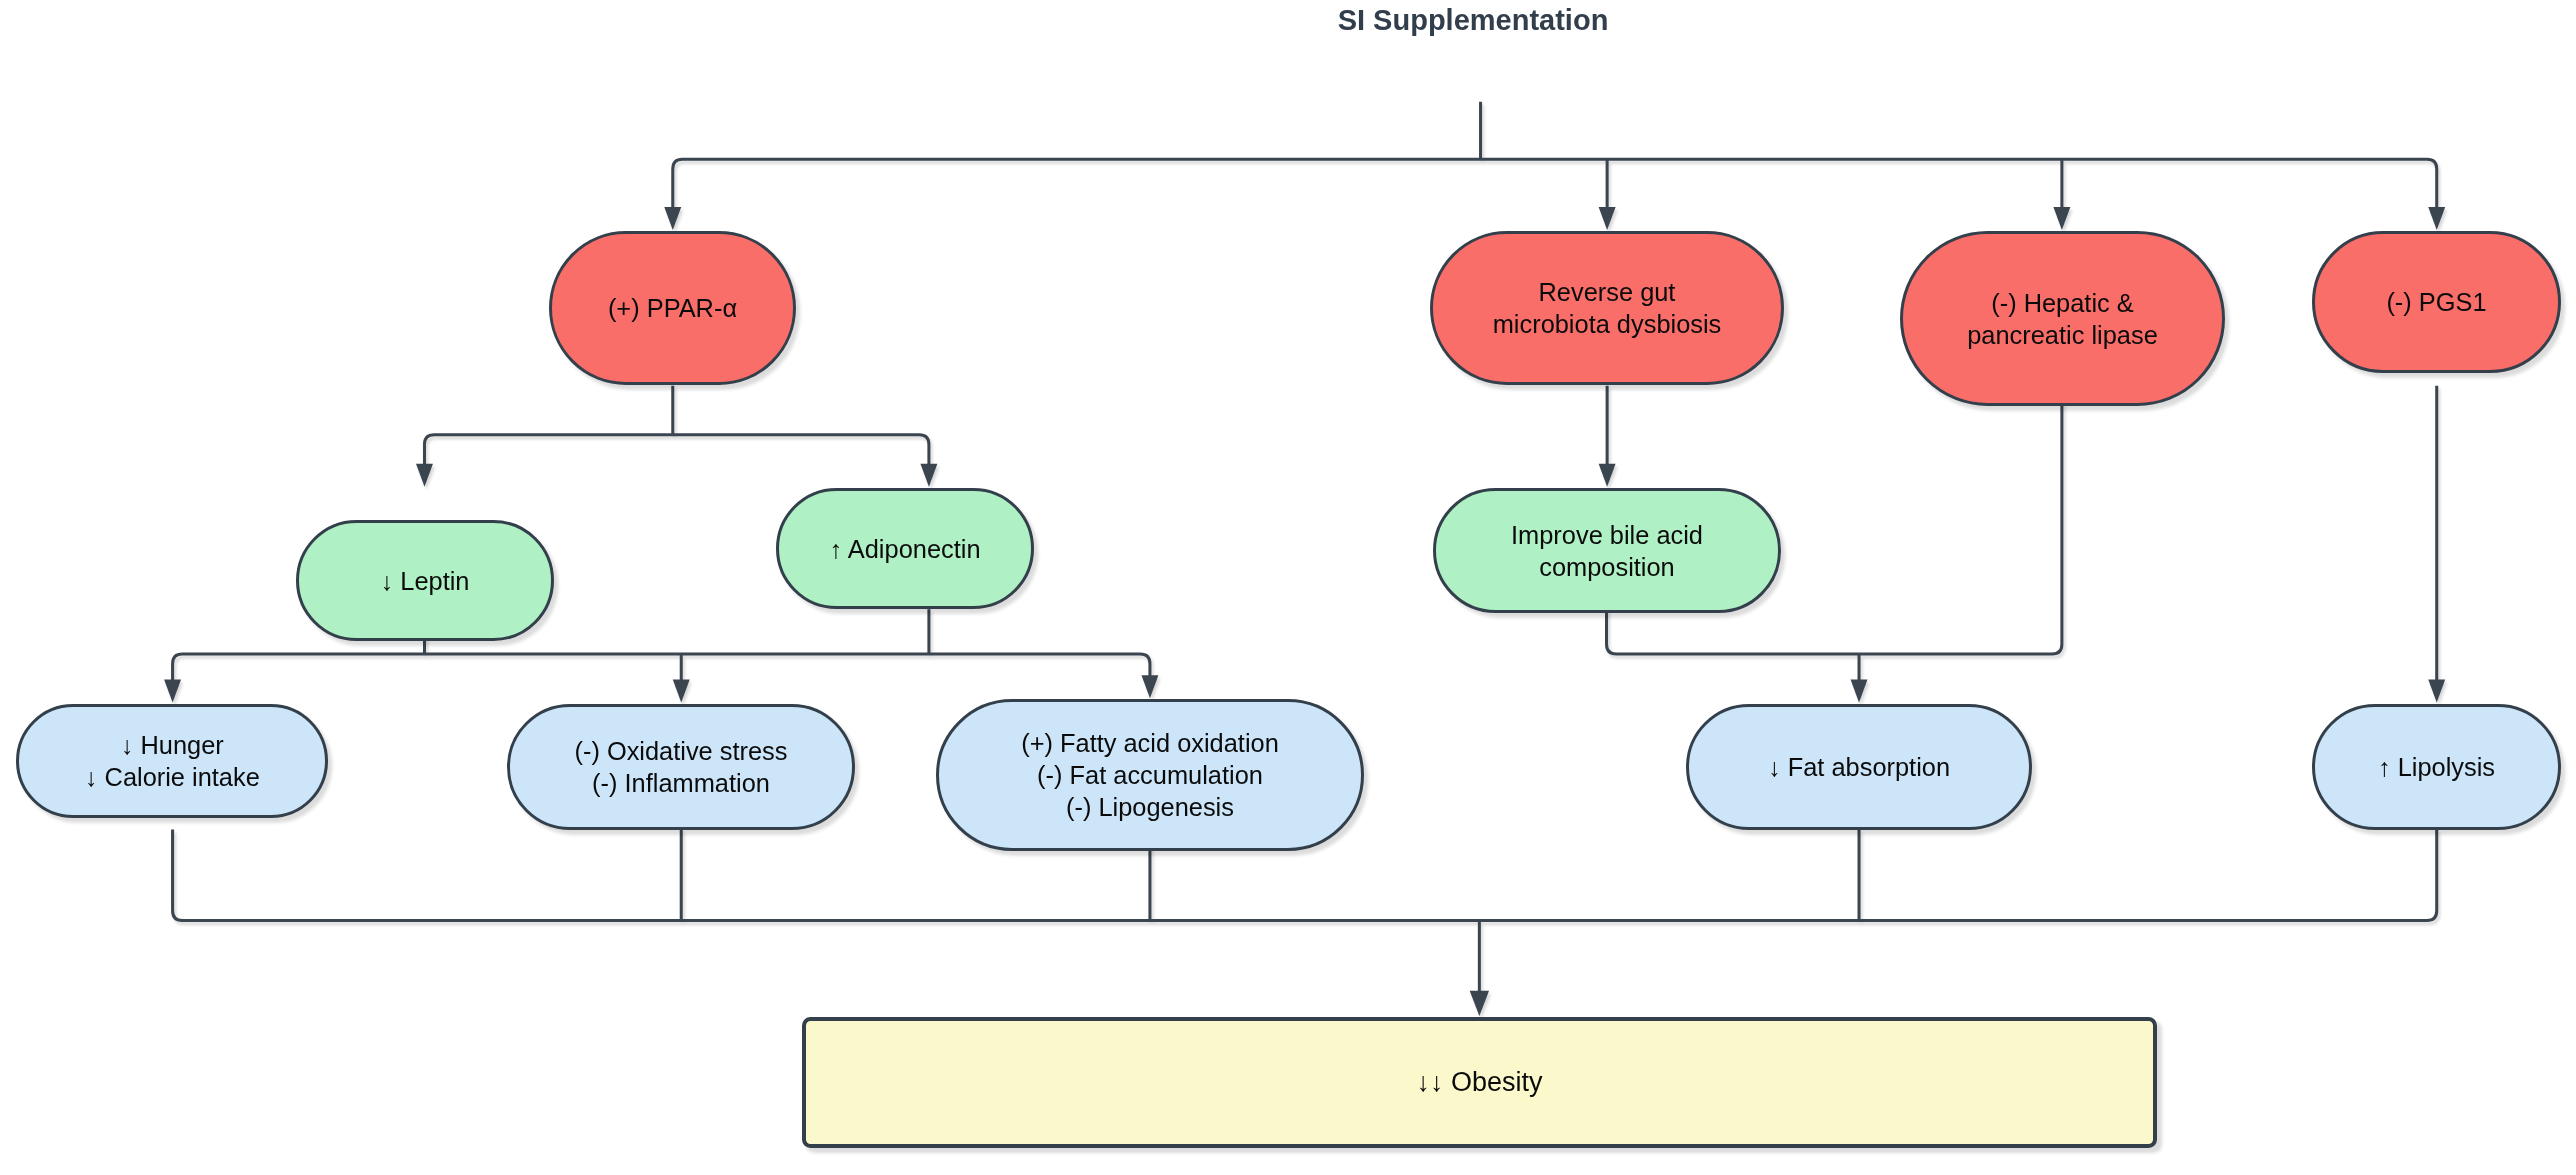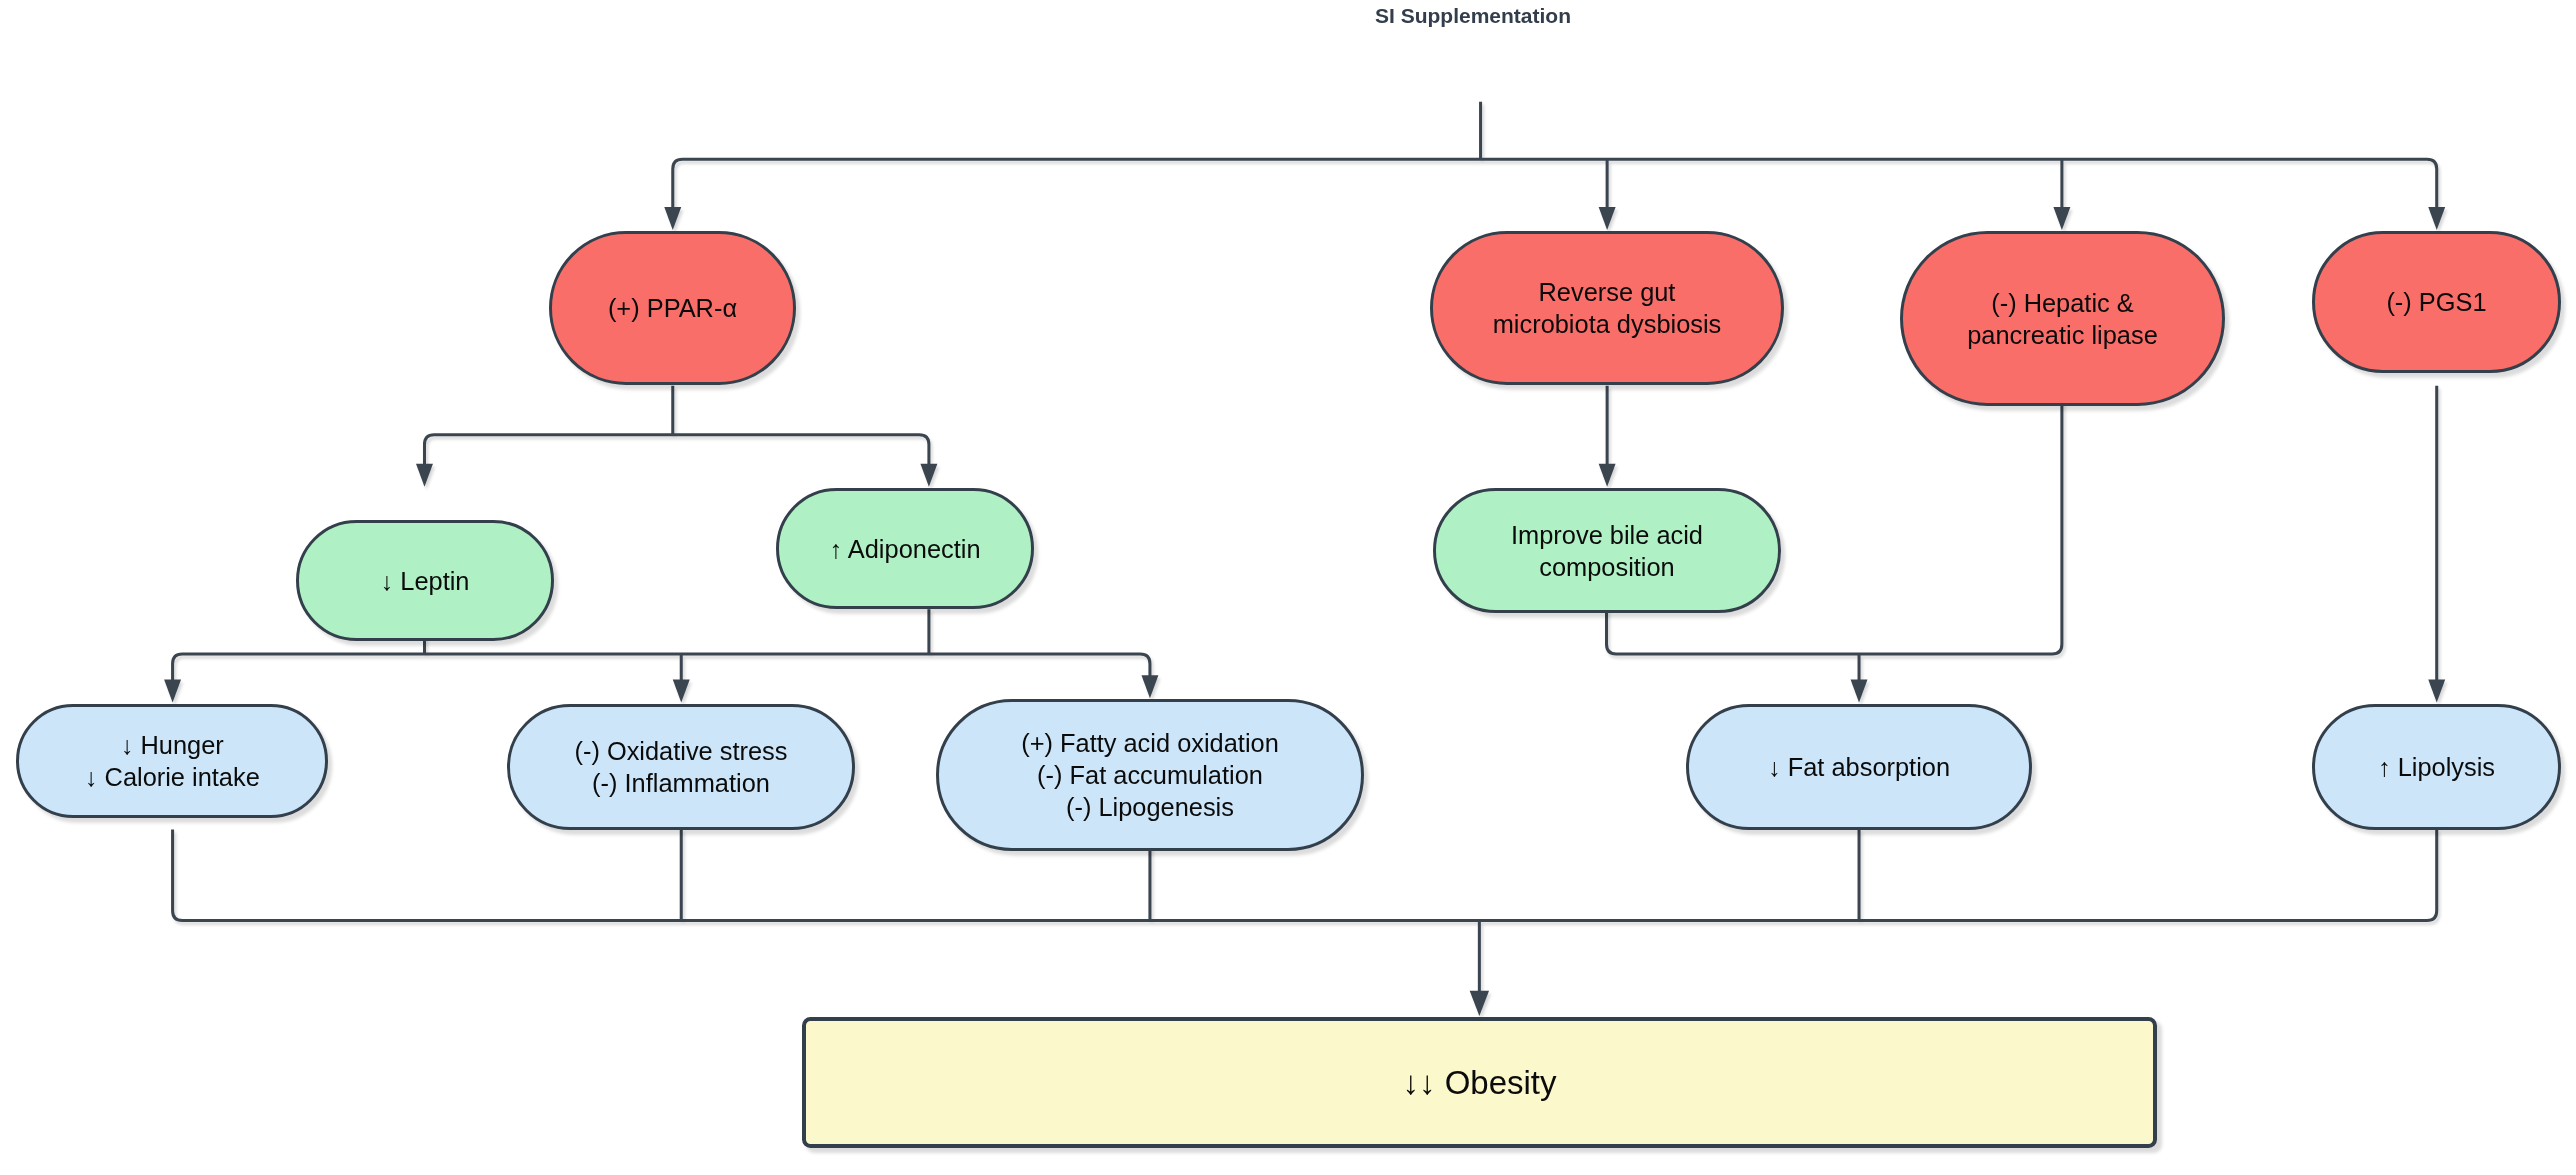--- a/index.html
+++ b/index.html
@@ -9,21 +9,21 @@
   * { box-sizing: border-box; }
   html, body { margin: 0; padding: 0; }
   body {
     width: 2576px; height: 1176px; background: #ffffff; overflow: hidden;
     font-family: "Liberation Sans", sans-serif; position: relative;
   }
   #canvas { position: absolute; inset: 0; width: 2576px; height: 1176px; }
 
   #title {
     position: absolute; left: 1473px; top: 3.6px; transform: translateX(-50%);
-    font-size: 21px; font-weight: bold; color: var(--title-color); white-space: nowrap;
+    font-size: 29px; font-weight: bold; color: var(--title-color); white-space: nowrap;
   }
 
   svg#connectors { position: absolute; left: 0; top: 0; }
   svg#connectors .edge {
     fill: none; stroke: var(--connector); stroke-width: 5px;
   }
   svg#connectors .arrowhead { fill: var(--connector); stroke: none; }
   svg#connectors { filter: drop-shadow(2.4px 3px 1.8px rgba(0,0,0,0.16)); }
 
   .node {
@@ -31,21 +31,21 @@
     text-align: center; white-space: pre-line; color: var(--text);
     font-size: 25.4px; line-height: 1.26;
     border: 3px solid var(--border);
     box-shadow: 4.2px 4.8px 3.6px rgba(0,0,0,0.14);
   }
   .pill { border-radius: 605px; }
   .red    { background: var(--red); }
   .green  { background: var(--green); }
   .blue   { background: var(--blue); }
   .yellow {
-    background: var(--yellow); border-radius: 8.5px; border-width: 4.8px; font-size: 33px;
+    background: var(--yellow); border-radius: 8.5px; border-width: 4.8px; font-size: 27px;
   }
 
   
   #node-ppar            { left: 549px;  top: 231px;  width: 247px; height: 154px; }
   #node-reverse-gut     { left: 1430px; top: 231px;  width: 354px; height: 154px; }
   #node-hepatic-lipase  { left: 1900px; top: 231px;  width: 325px; height: 175px; }
   #node-pgs1            { left: 2312px; top: 231px;  width: 249px; height: 142px; }
   
   #node-leptin          { left: 296px;  top: 488px;  width: 258px; height: 121px; margin-top: 32px; }
   #node-adiponectin     { left: 776px; top: 488px;  width: 258px; height: 121px; }

